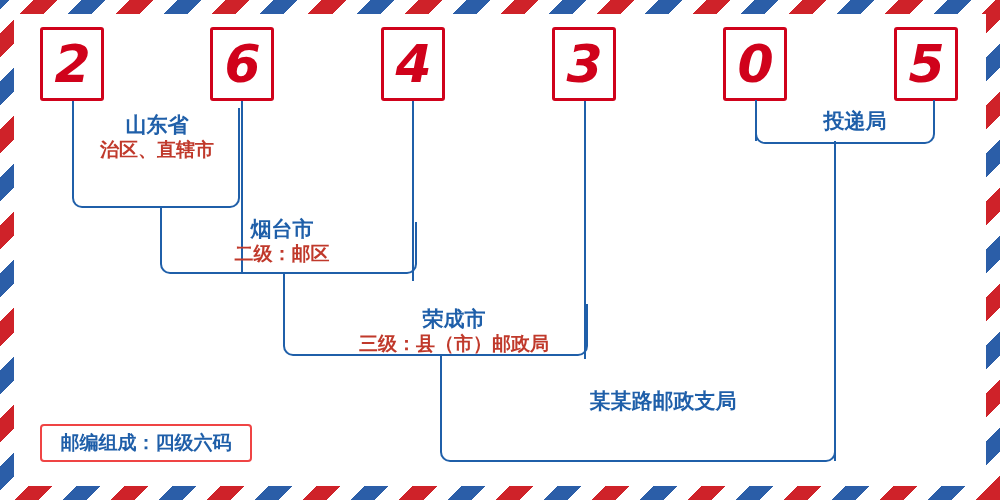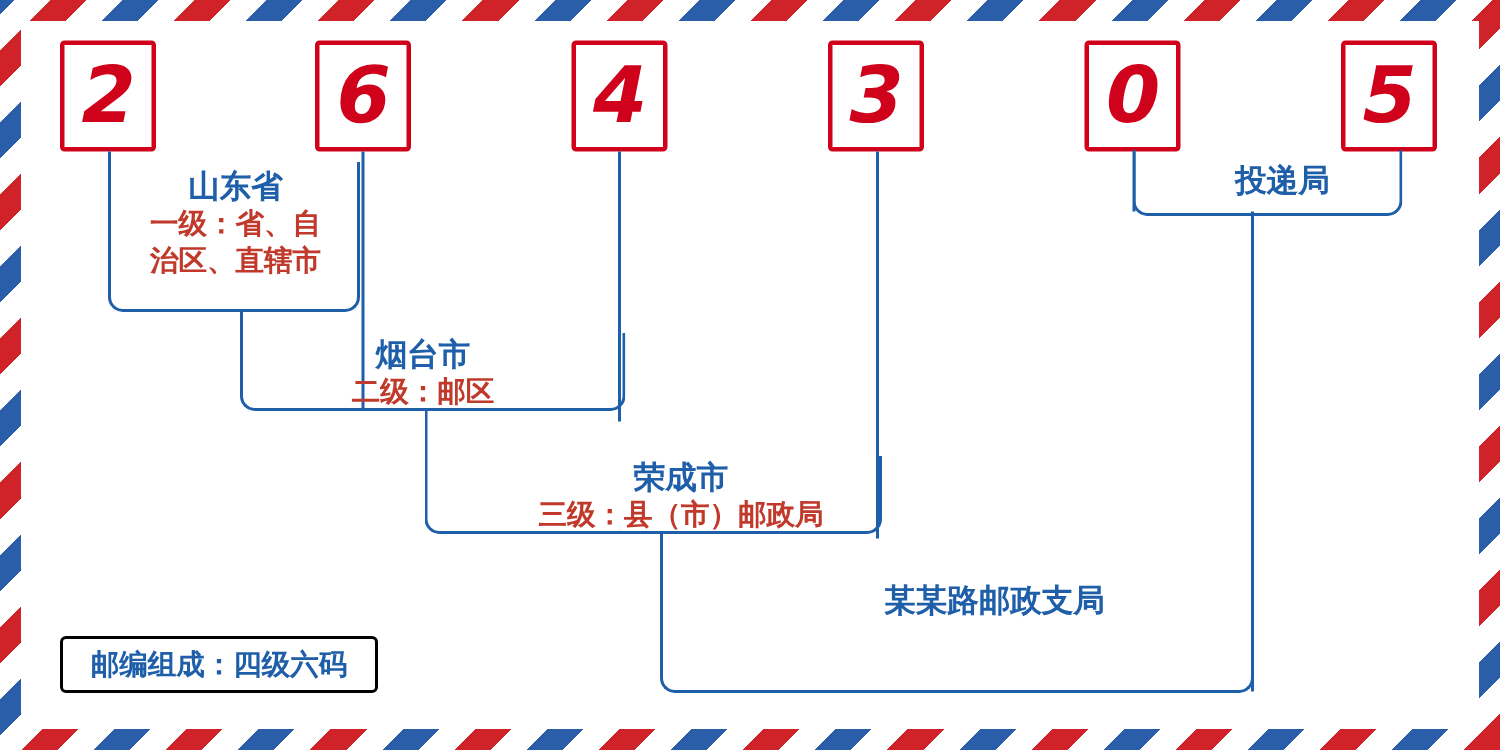--- a/index.html
+++ b/index.html
@@ -95,21 +95,21 @@
     font-weight: bold;
     line-height: 1.3;
     color: #c0392b;
   }
   .footer-note {
     position: absolute;
     left: 40px;
     top: 424px;
     width: 212px;
     height: 38px;
-    border: 2px solid #000000;
+    border: 2px solid #ef4444;
     border-radius: 4px;
     background: #ffffff;
     display: flex;
     align-items: center;
     justify-content: center;
     color: #1f5fa9;
     font-size: 19px;
     font-weight: bold;
     box-sizing: border-box;
   }
@@ -155,25 +155,24 @@
   <div class="conn" style="left:584px; top:101px; width:2px; height:258px; border-left-width:2px;"></div>
   <div class="conn" style="left:440px; top:356px; width:146px; height:106px; border-left-width:2px; border-bottom-width:2px; border-radius:0 0 0 10px;"></div>
   <div class="conn" style="left:584px; top:386px; width:252px; height:76px; border-right-width:2px; border-bottom-width:2px; border-radius:0 0 10px 0;"></div>
 
   <div class="conn" style="left:755px; top:101px; width:2px; height:40px; border-left-width:2px;"></div>
   <div class="conn" style="left:755px; top:100px; width:180px; height:44px; border-left-width:2px; border-right-width:2px; border-bottom-width:2px; border-radius:0 0 10px 10px;"></div>
   <div class="conn" style="left:834px; top:141px; width:2px; height:320px; border-left-width:2px;"></div>
 
   <div class="label-block" style="left:76px; top:112px; width:162px;">
     <div class="label-title">山东省</div>
-    <div class="label-sub">一级：省、自</div>
     <div class="label-sub">治区、直辖市</div>
   </div>
 
-  <div class="label-block" style="left:182px; top:224px; width:200px;">
+  <div class="label-block" style="left:182px; top:216px; width:200px;">
     <div class="label-title">烟台市</div>
     <div class="label-sub">二级：邮区</div>
   </div>
 
   <div class="label-block" style="left:322px; top:306px; width:264px;">
     <div class="label-title">荣成市</div>
     <div class="label-sub">三级：县（市）邮政局</div>
   </div>
 
   <div class="label-block" style="left:505px; top:388px; width:316px;">

